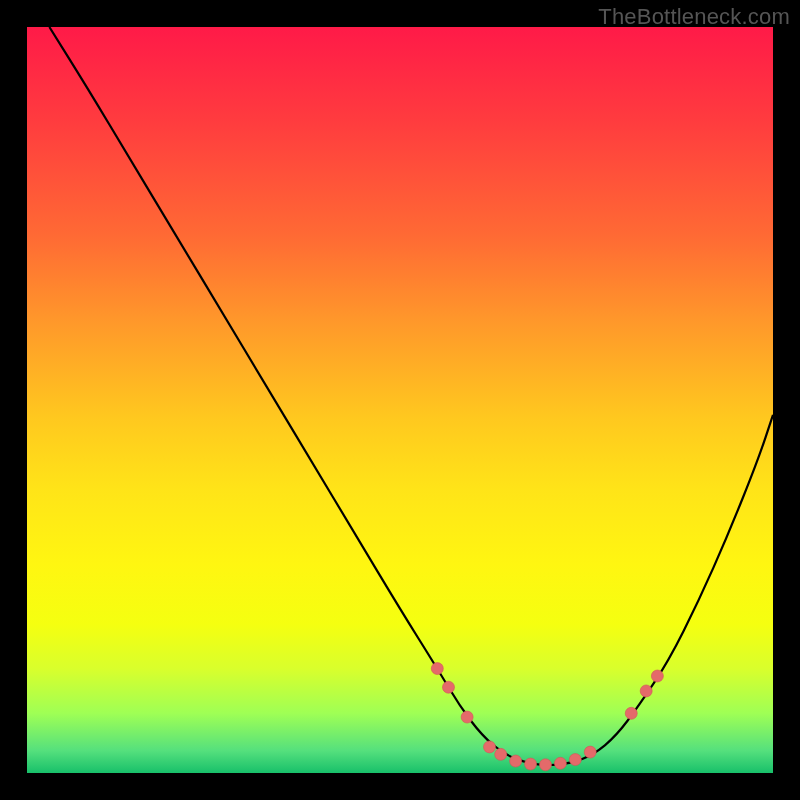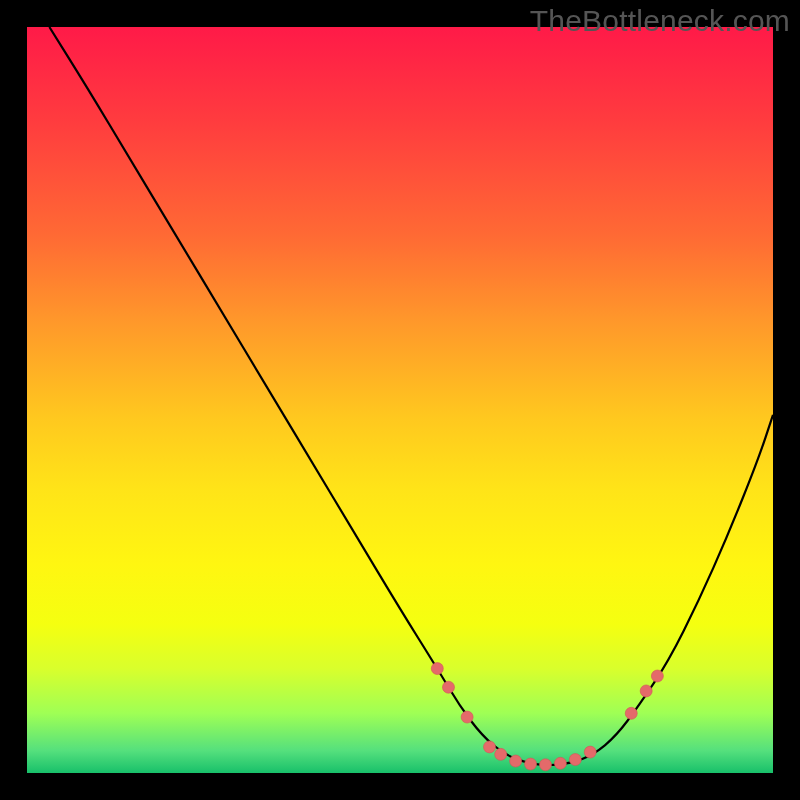--- a/index.html
+++ b/index.html
@@ -30,21 +30,21 @@
       #9fff55 92%,
       #55e07d 97%,
       #18c06a 100%
     );
   }
   .watermark {
     position: absolute;
     top: 4px;
     right: 10px;
     color: #555;
-    font-size: 30px;
+    font-size: 22px;
     letter-spacing: 0.2px;
     font-weight: 500;
   }
   svg.plot {
     position: absolute;
     left: 27px;
     top: 27px;
     width: 746px;
     height: 746px;
     overflow: visible;

